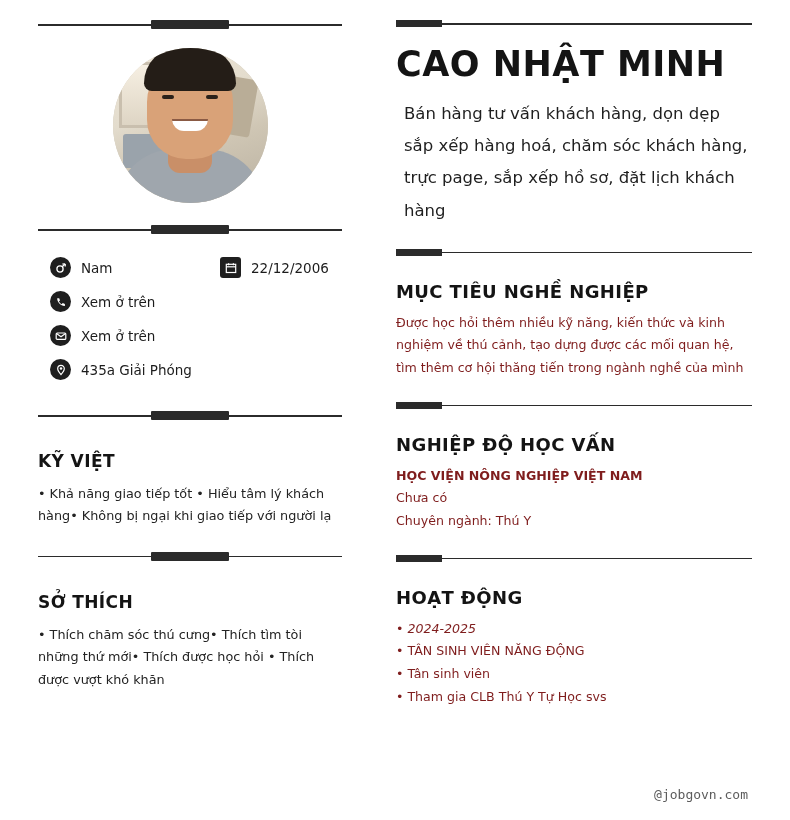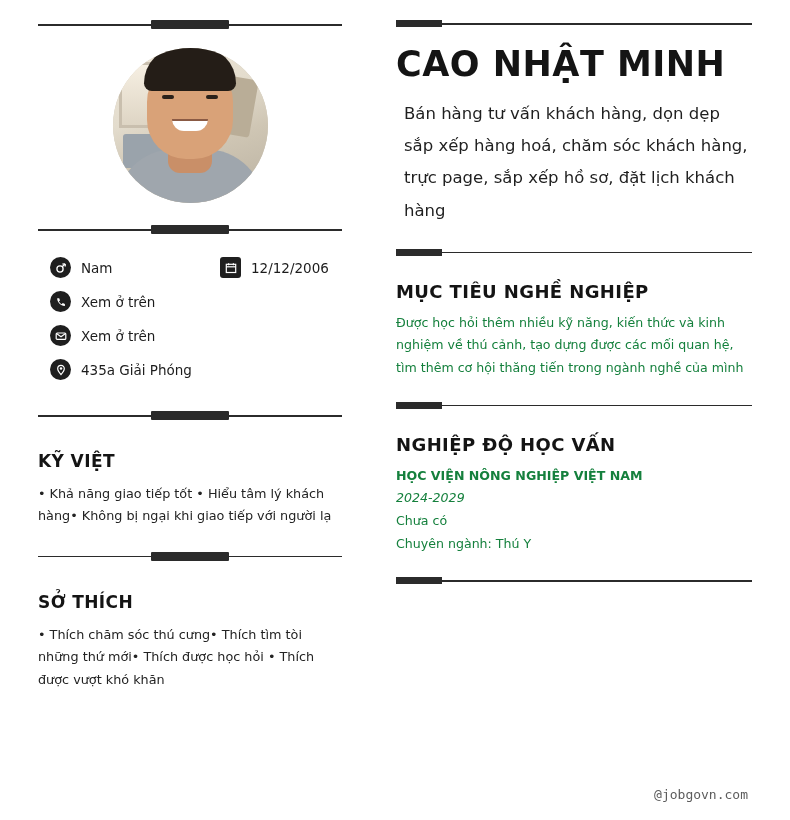--- a/index.html
+++ b/index.html
@@ -211,21 +211,21 @@
     font-size: 18px;
     font-weight: bold;
     letter-spacing: .4px;
     margin: 14px 0 10px 0;
     color:#141414;
   }
   .r-sec p {
     font-size: 12.6px;
     line-height: 1.8;
     margin: 0;
-    color:#15803d;
+    color:#7f1d1d;
   }
   .edu-school {
     font-size: 12.8px;
     font-weight: bold;
     margin: 0 0 3px 0;
   }
   .edu-years {
     font-size: 12.4px;
     font-style: italic;
     margin: 0 0 4px 0;
@@ -291,21 +291,21 @@
         </div>
         <div class="contact-cell">
           <span class="ic sq">
             <svg width="12" height="12" viewBox="0 0 12 12">
               <rect x="1.3" y="2.3" width="9.4" height="8.2" fill="none" stroke="#fff" stroke-width="1.2"></rect>
               <line x1="1.3" y1="4.8" x2="10.7" y2="4.8" stroke="#fff" stroke-width="1.2"></line>
               <line x1="3.6" y1="1.2" x2="3.6" y2="3.2" stroke="#fff" stroke-width="1.2"></line>
               <line x1="8.4" y1="1.2" x2="8.4" y2="3.2" stroke="#fff" stroke-width="1.2"></line>
             </svg>
           </span>
-          <span>12/12/2006</span>
+          <span>22/12/2006</span>
         </div>
       </div>
 
       <div class="contact-row">
         <div class="contact-cell c1">
           <span class="ic">
             <svg width="12" height="12" viewBox="0 0 12 12">
               <path d="M2.2 2.2 L4.2 2.2 L5 4.4 L3.9 5.3 C4.6 6.8 5.4 7.6 6.8 8.2 L7.7 7.1 L9.9 7.9 L9.9 9.9 C6 10.1 2 6.1 2.2 2.2 Z" fill="#fff"></path>
             </svg>
           </span>
@@ -382,28 +382,34 @@
     </div>
 
     <div class="r-divider" style="margin-top:22px;">
       <div class="line"></div>
         <div class="bar"></div>
     </div>
 
     <div class="r-sec">
       <h2>NGHIỆP ĐỘ HỌC VẤN</h2>
       <p class="edu-school">HỌC VIỆN NÔNG NGHIỆP VIỆT NAM</p>
-      <p class="edu-years">2024-2029</p>
       <p class="edu-line">Chưa có</p>
       <p class="edu-line">Chuyên ngành: Thú Y</p>
     </div>
 
     <div class="r-divider" style="margin-top:22px;">
       <div class="line"></div>
         <div class="bar"></div>
     </div>
 
+    <div class="r-sec">
+      <h2>HOẠT ĐỘNG</h2>
+      <p class="act-line ital">• 2024-2025</p>
+      <p class="act-line">• TÂN SINH VIÊN NĂNG ĐỘNG</p>
+      <p class="act-line">• Tân sinh viên</p>
+      <p class="act-line">• Tham gia CLB Thú Y Tự Học svs</p>
+    </div>
 
   </div>
 
   <div class="watermark">@jobgovn.com</div>
 
 </div>
 
 </body></html>

